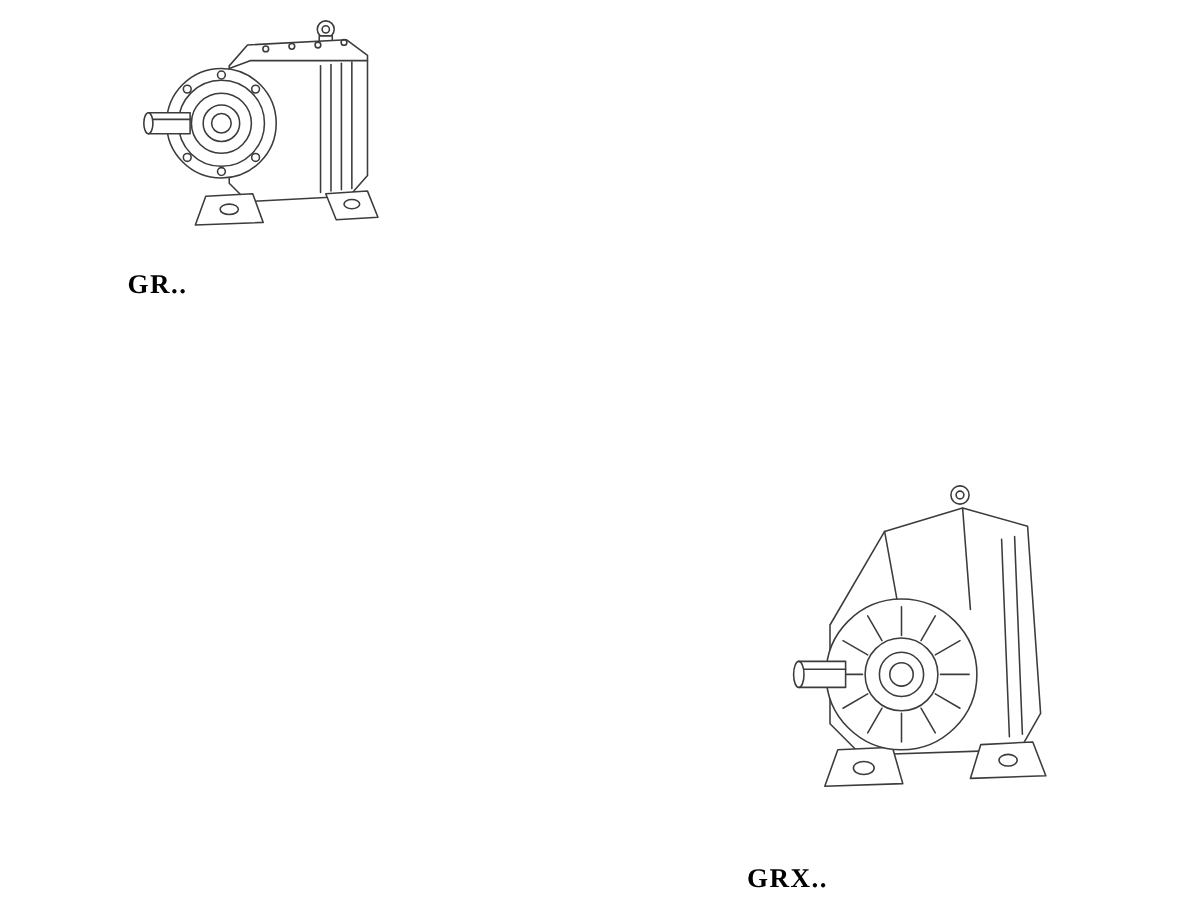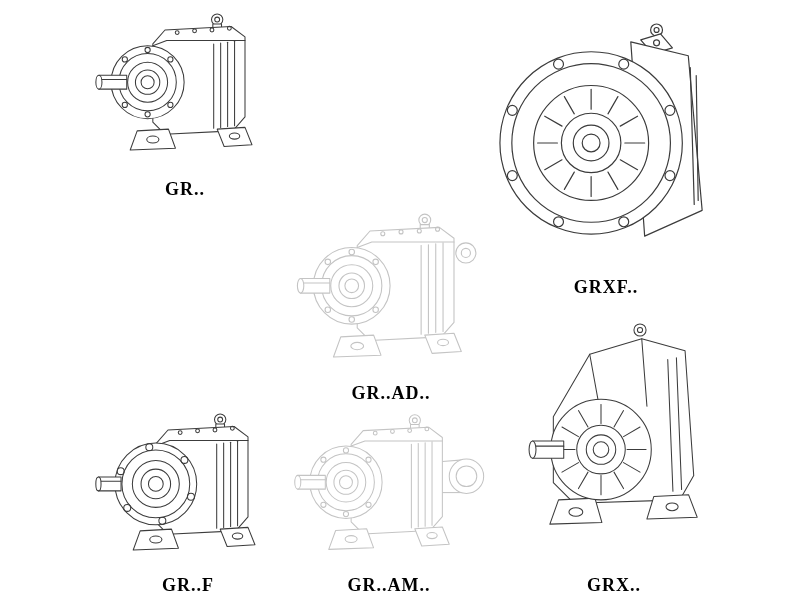--- a/index.html
+++ b/index.html
@@ -1,20 +1,20 @@
 <!DOCTYPE html>
 <html><head>
 <meta charset="utf-8">
 <style>
   html,body { margin:0; padding:0; background:#ffffff; }
   .page {
     position:relative; width:800px; height:600px; background:#ffffff;
     overflow:hidden; font-family:"Liberation Serif", serif;
   }
-  .figure { position:absolute; display:flex; flex-direction:column; align-items:center; }
+  .figure { position:absolute; display:flex; flex-direction:column; align-items:flex-start; }
   .figure svg { flex:1 1 auto; width:100%; height:calc(100% - 24px); }
   .figure .label {
     height:24px; line-height:22px; text-align:center;
     font-family:"Liberation Serif", serif; font-weight:bold;
     font-size:18px; letter-spacing:1px; color:#000;
   }
   .drawing { color:#3c3c3c; }
   .faded   { color:#c4c4c4; }
 
   .pos-gr   { left:85px;  top:2px;   width:200px; height:200px; }
@@ -184,59 +184,25 @@
 <div class="page">
 
   <div class="figure pos-gr">
     <svg class="drawing" viewBox="0 0 230 190" role="img">
       <use href="#sym-r" width="230" height="190"></use>
     </svg>
     <div class="label">GR..</div>
   </div>
 
 
-  <div class="figure pos-grxf">
-    <svg class="drawing" viewBox="0 0 230 270" role="img">
-      <use href="#sym-grxf" width="230" height="270"></use>
-    </svg>
-    <div class="label">GRXF..</div>
-  </div>
-
-
-  <div class="figure pos-grad">
-    <svg class="drawing faded" viewBox="0 0 230 190" role="img">
-      <use href="#sym-r" width="230" height="190"></use>
-      <g fill="none" stroke="currentColor" stroke-width="1.2">
-        <circle cx="197" cy="50" r="11" fill="#fff"></circle>
-        <circle cx="197" cy="50" r="5"></circle>
-      </g>
-    </svg>
-    <div class="label">GR..AD..</div>
-  </div>
+
+
 
   <div class="figure pos-grx">
     <svg class="drawing" viewBox="0 0 240 270" role="img">
       <use href="#sym-grx" width="240" height="270"></use>
     </svg>
     <div class="label">GRX..</div>
   </div>
 
-  <div class="figure pos-grff">
-    <svg class="drawing" viewBox="0 0 230 190" role="img">
-      <use href="#sym-rf" width="230" height="190"></use>
-    </svg>
-    <div class="label">GR..F</div>
-  </div>
-
-  <div class="figure pos-gram">
-    <svg class="drawing faded" viewBox="0 0 244 190" role="img">
-      <use href="#sym-r" width="230" height="190"></use>
-      <g fill="none" stroke="currentColor" stroke-width="1.2">
-        <line x1="184" y1="62" x2="208" y2="60"></line>
-        <line x1="184" y1="98" x2="208" y2="98"></line>
-        <circle cx="212" cy="79" r="20" fill="#fff"></circle>
-        <circle cx="212" cy="79" r="12"></circle>
-      </g>
-    </svg>
-    <div class="label">GR..AM..</div>
-  </div>
+
 
 </div>
 
 </body></html>

